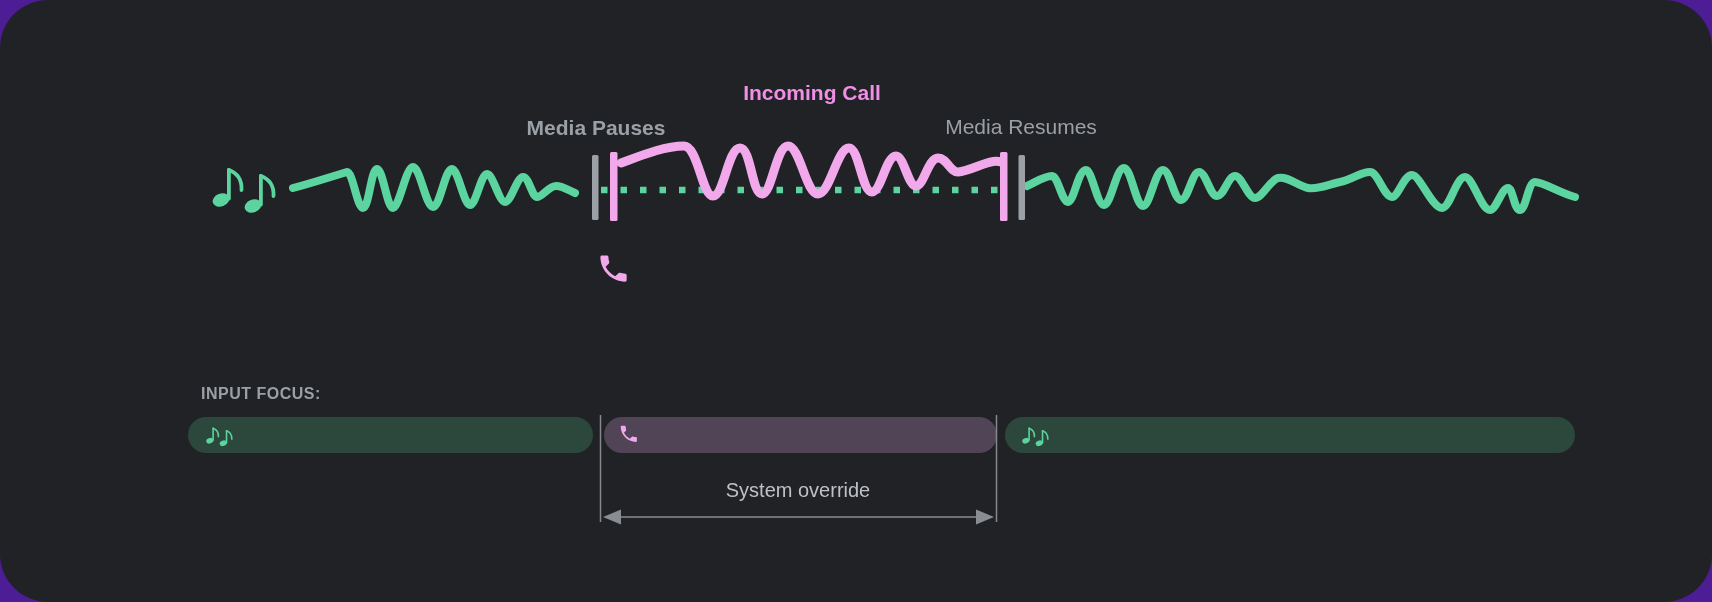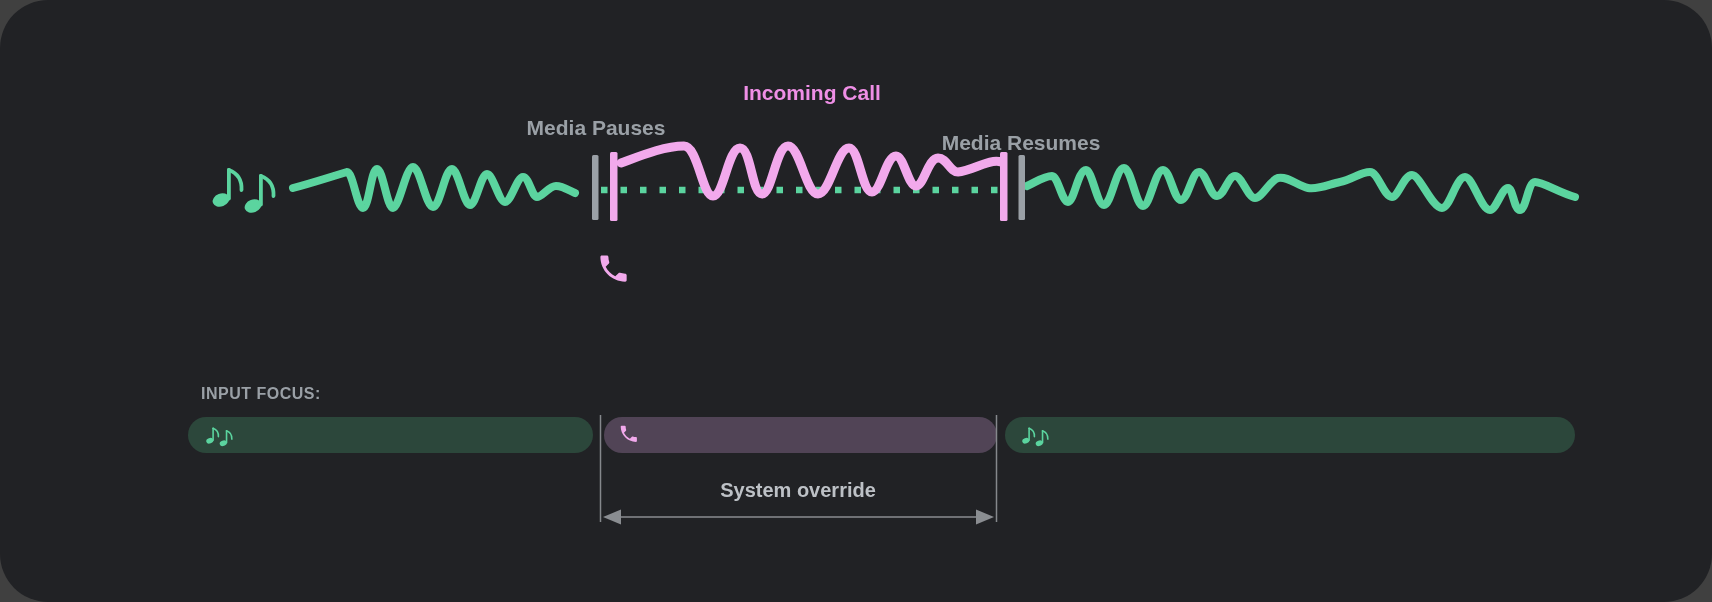--- a/index.html
+++ b/index.html
@@ -4,21 +4,21 @@
 <style>
   html, body {
     margin: 0;
     padding: 0;
     background: #000;
   }
   .canvas {
     position: relative;
     width: 1712px;
     height: 602px;
-    background: #404040;
+    background: #4c1d95;
     overflow: hidden;
     font-family: "Liberation Sans", sans-serif;
   }
   .panel {
     position: absolute;
     inset: 0;
     background: #212225;
     border-radius: 48px;
     z-index: 1;
   }
@@ -53,34 +53,34 @@
     font-size: 21px; font-weight: 700;
     color: #ef8fe6;
   }
   .lbl-pauses {
     left: 596px; top: 117px;
     font-size: 21px; font-weight: 700;
     color: #9aa0a6;
     text-align: center;
   }
   .lbl-resumes {
-    left: 1021px; top: 132px;
-    font-size: 21px; font-weight: 700;
+    left: 1021px; top: 116px;
+    font-size: 21px; font-weight: 400;
     color: #9aa0a6;
   }
   .lbl-input-focus {
     left: 194px; top: 386px;
     font-size: 16px; font-weight: 700;
     letter-spacing: 0.5px;
     color: #9aa0a6;
     margin-left: 7px;
   }
   .lbl-override {
     left: 798px; top: 480px;
-    font-size: 20px; font-weight: 700;
+    font-size: 20px; font-weight: 400;
     color: #bdc1c6;
   }
 </style>
 </head>
 <body>
 
 <div class="canvas">
 
   <div class="panel"></div>
 

